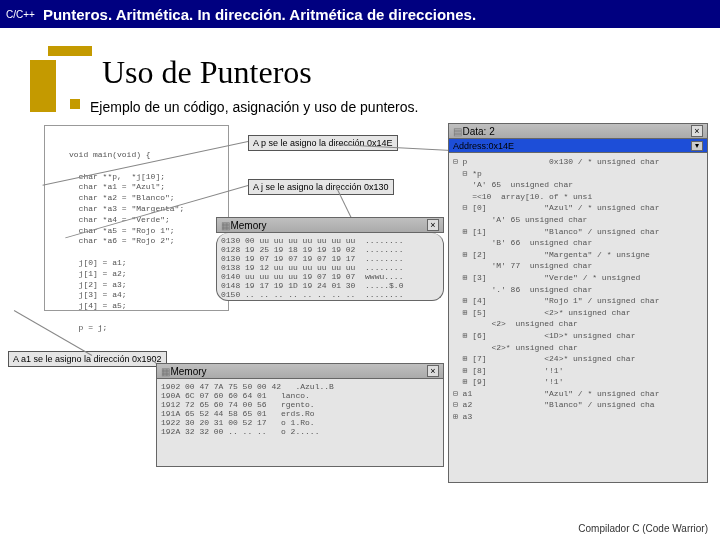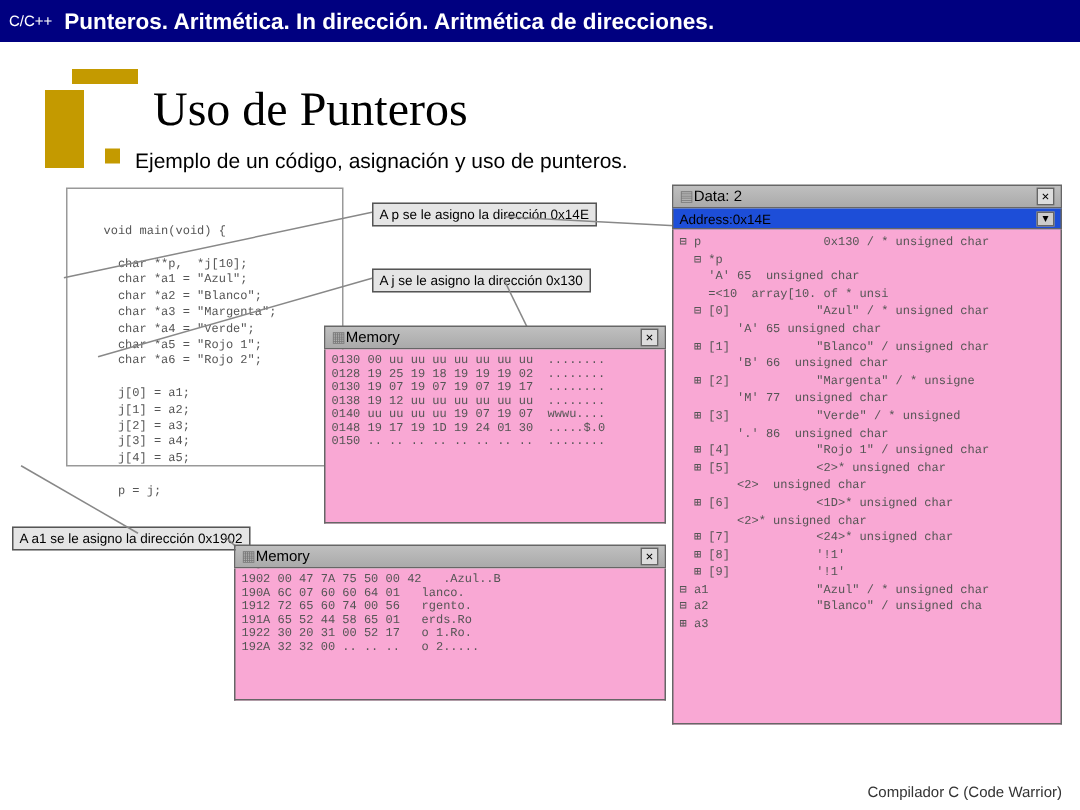--- a/index.html
+++ b/index.html
@@ -19,22 +19,22 @@
   .yellow-note { position: absolute; background: #e5e5e5; border: 1px solid #555; font-size: 9px; padding: 2px 4px; white-space: nowrap; }
   .note1 { left: 248px; top: 12px; }
   .note2 { left: 248px; top: 56px; }
   .note3 { left: 8px; top: 228px; }
   .line { position: absolute; background: #888; height: 1px; transform-origin: left center; }
   .memory1 { position: absolute; left: 216px; top: 94px; width: 228px; }
   .memory2 { position: absolute; left: 156px; top: 240px; width: 288px; }
   .data-panel { position: absolute; left: 448px; top: 0; width: 260px; height: 348px; }
   .win-title { background: linear-gradient(#bfbfbf,#aaa); border: 1px solid #666; height: 16px; font-size: 10px; padding: 1px 4px; display: flex; align-items: center; }
   .win-title .x { margin-left: auto; width: 12px; height: 12px; background: #ddd; border: 1px solid #666; font-size: 9px; line-height: 10px; text-align: center; }
-  .win-body { border: 1px solid #666; border-top: none; background: #f9a8d4; font-family: "Courier New", monospace; font-size: 8px; color: #555; padding: 3px 4px; white-space: pre; overflow: hidden; }
-  .memory1 .win-body { height: 116px; }
+  .win-body { border: 1px solid #666; border-top: none; background: #e5e5e5; font-family: "Courier New", monospace; font-size: 8px; color: #555; padding: 3px 4px; white-space: pre; overflow: hidden; }
+  .memory1 .win-body { height: 68px; border-radius: 12px; }
   .memory2 .win-body { height: 88px; }
   .data-panel .win-body { height: 330px; line-height: 1.45; }
   .addr-bar { height: 14px; border: 1px solid #666; border-top: none; background: #1d4ed8; font-size: 9px; padding: 0 4px; display: flex; align-items: center; }
   .addr-bar .dd { margin-left: auto; width: 12px; height: 10px; background: #ccc; border: 1px solid #666; font-size: 8px; line-height: 8px; text-align: center; }
   .tree-icon { color: #777; }
   .footer-note { position: absolute; right: 12px; bottom: 6px; font-size: 10px; color: #333; }
 </style>
 </head>
 <body>
 

